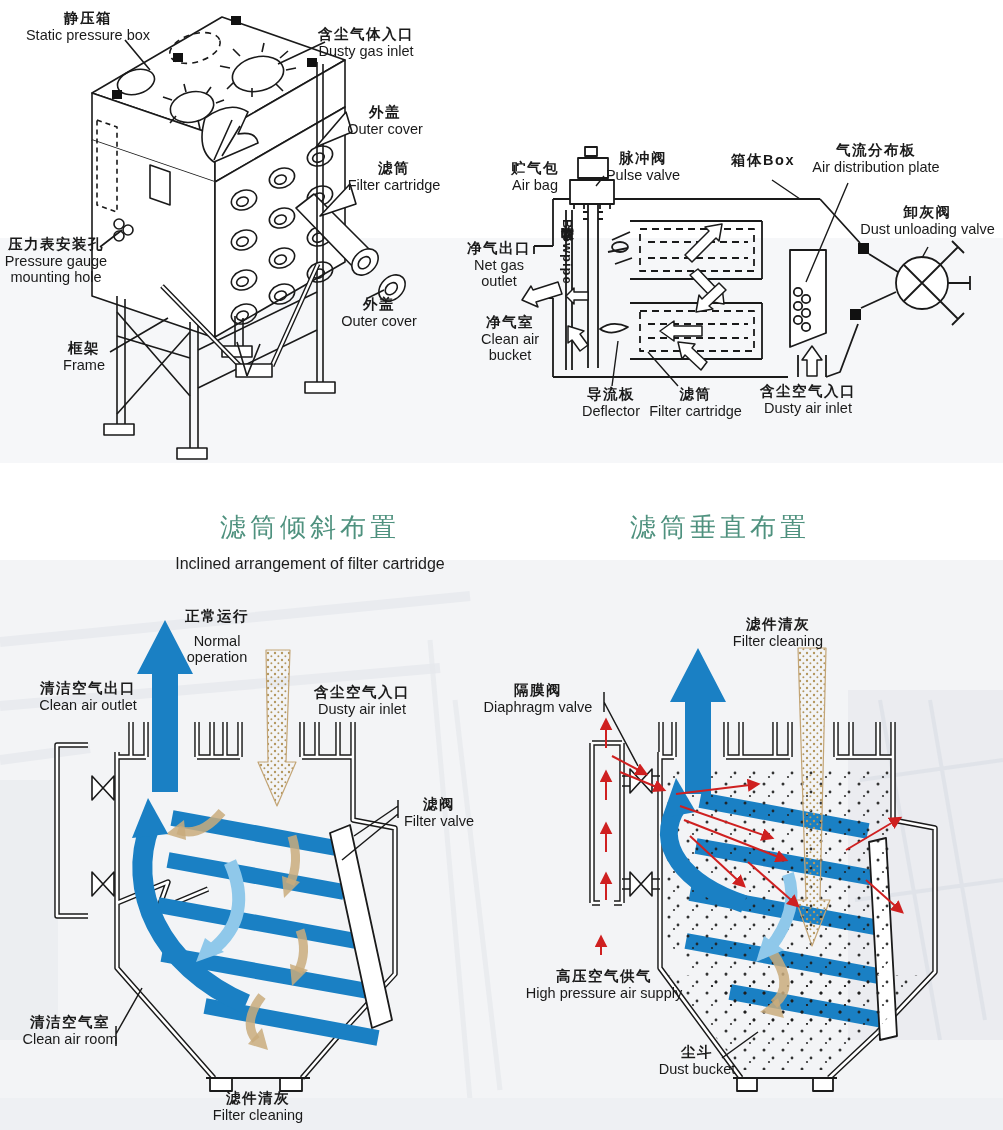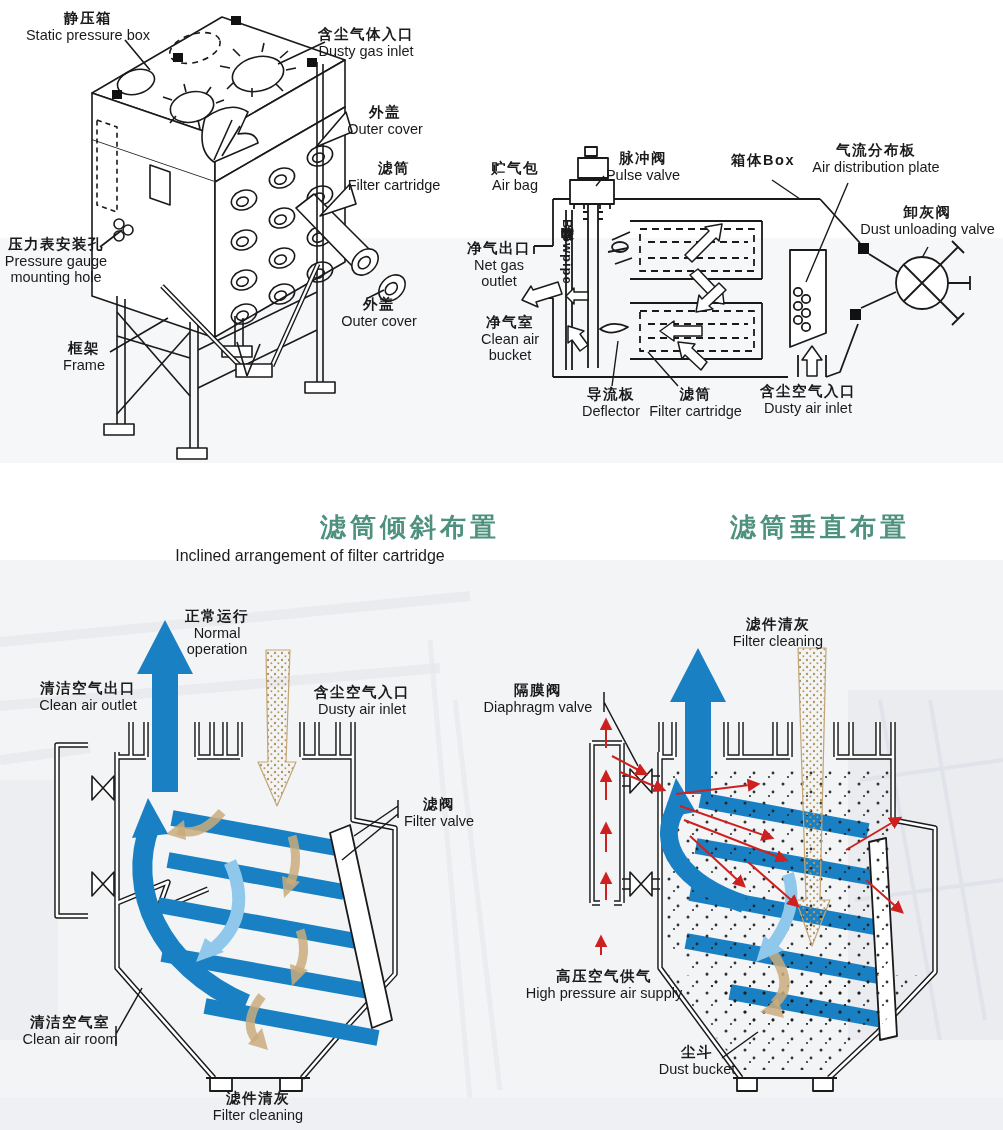--- a/index.html
+++ b/index.html
@@ -5,22 +5,22 @@
   html,body{margin:0;padding:0;background:#fff;}
   .stage{position:relative;width:1003px;height:1130px;background:#ffffff;overflow:hidden;
          font-family:"Liberation Sans", sans-serif;color:#1a1a1a;padding-left:8px;}
   #art{position:absolute;left:0;top:0;z-index:1;}
   .lbl{position:absolute;text-align:center;z-index:3;line-height:1.15;}
   .lbl .zh{display:block;font-size:14.5px;font-weight:bold;letter-spacing:1.5px;}
   .lbl .en{display:block;font-size:14.5px;}
   .vlbl{position:absolute;z-index:3;writing-mode:vertical-rl;font-size:13px;font-weight:bold;
         letter-spacing:1px;}
   .heading{position:absolute;text-align:center;z-index:3;}
-  .heading .zh{display:block;font-size:26px;font-weight:bold;color:#4e917e;letter-spacing:4px;text-align:right;}
-  .heading .en{display:block;font-size:16px;color:#1c1c1c;margin-top:2px;}
+  .heading .zh{display:block;font-size:26px;font-weight:normal;color:#4e917e;letter-spacing:4px;}
+  .heading .en{display:block;font-size:16px;color:#1c1c1c;margin-top:10px;}
 </style>
 </head>
 <body>
 
 <div class="stage">
 
 <svg id="art" width="1003" height="1130" viewBox="0 0 1003 1130">
   <defs>
     <marker id="redA" viewBox="0 0 10 10" refX="8" refY="5" markerWidth="6.5" markerHeight="6.5" orient="auto">
       <path d="M0,0 L10,5 L0,10 Z" fill="#cf2020"></path>
@@ -368,21 +368,21 @@
     </div>
   <div class="lbl" style="left:325px;top:296px;width:108px">
       <span class="zh">外盖</span>
       <span class="en">Outer cover</span>
     </div>
   <div class="lbl" style="left:48px;top:340px;width:72px">
       <span class="zh">框架</span>
       <span class="en">Frame</span>
     </div>
 
-  <div class="lbl" style="left:482px;top:160px;width:66px">
+  <div class="lbl" style="left:502px;top:160px;width:66px">
       <span class="zh">贮气包</span>
       <span class="en">Air bag</span>
     </div>
   <div class="lbl" style="left:598px;top:150px;width:90px">
       <span class="zh">脉冲阀</span>
       <span class="en">Pulse valve</span>
     </div>
   <div class="lbl" style="left:726px;top:152px;width:74px">
       <span class="zh">箱体Box</span>
     </div>
@@ -419,21 +419,21 @@
   <div class="heading" style="left:120px;top:510px;width:380px">
       <span class="zh">滤筒倾斜布置</span>
       <span class="en">Inclined arrangement of filter cartridge</span>
     </div>
   <div class="heading" style="left:530px;top:510px;width:380px">
       <span class="zh">滤筒垂直布置</span>
     </div>
 
   <div class="lbl" style="left:162px;top:608px;width:110px">
       <span class="zh">正常运行</span>
-      <span class="en" style="width:90px;margin:0 auto">Normal operation</span>
+      <span class="en" style="width:90px;margin:8px auto">Normal operation</span>
     </div>
   <div class="lbl" style="left:22px;top:680px;width:132px">
       <span class="zh">清洁空气出口</span>
       <span class="en">Clean air outlet</span>
     </div>
   <div class="lbl" style="left:296px;top:684px;width:132px">
       <span class="zh">含尘空气入口</span>
       <span class="en">Dusty air inlet</span>
     </div>
   <div class="lbl" style="left:396px;top:796px;width:86px">

